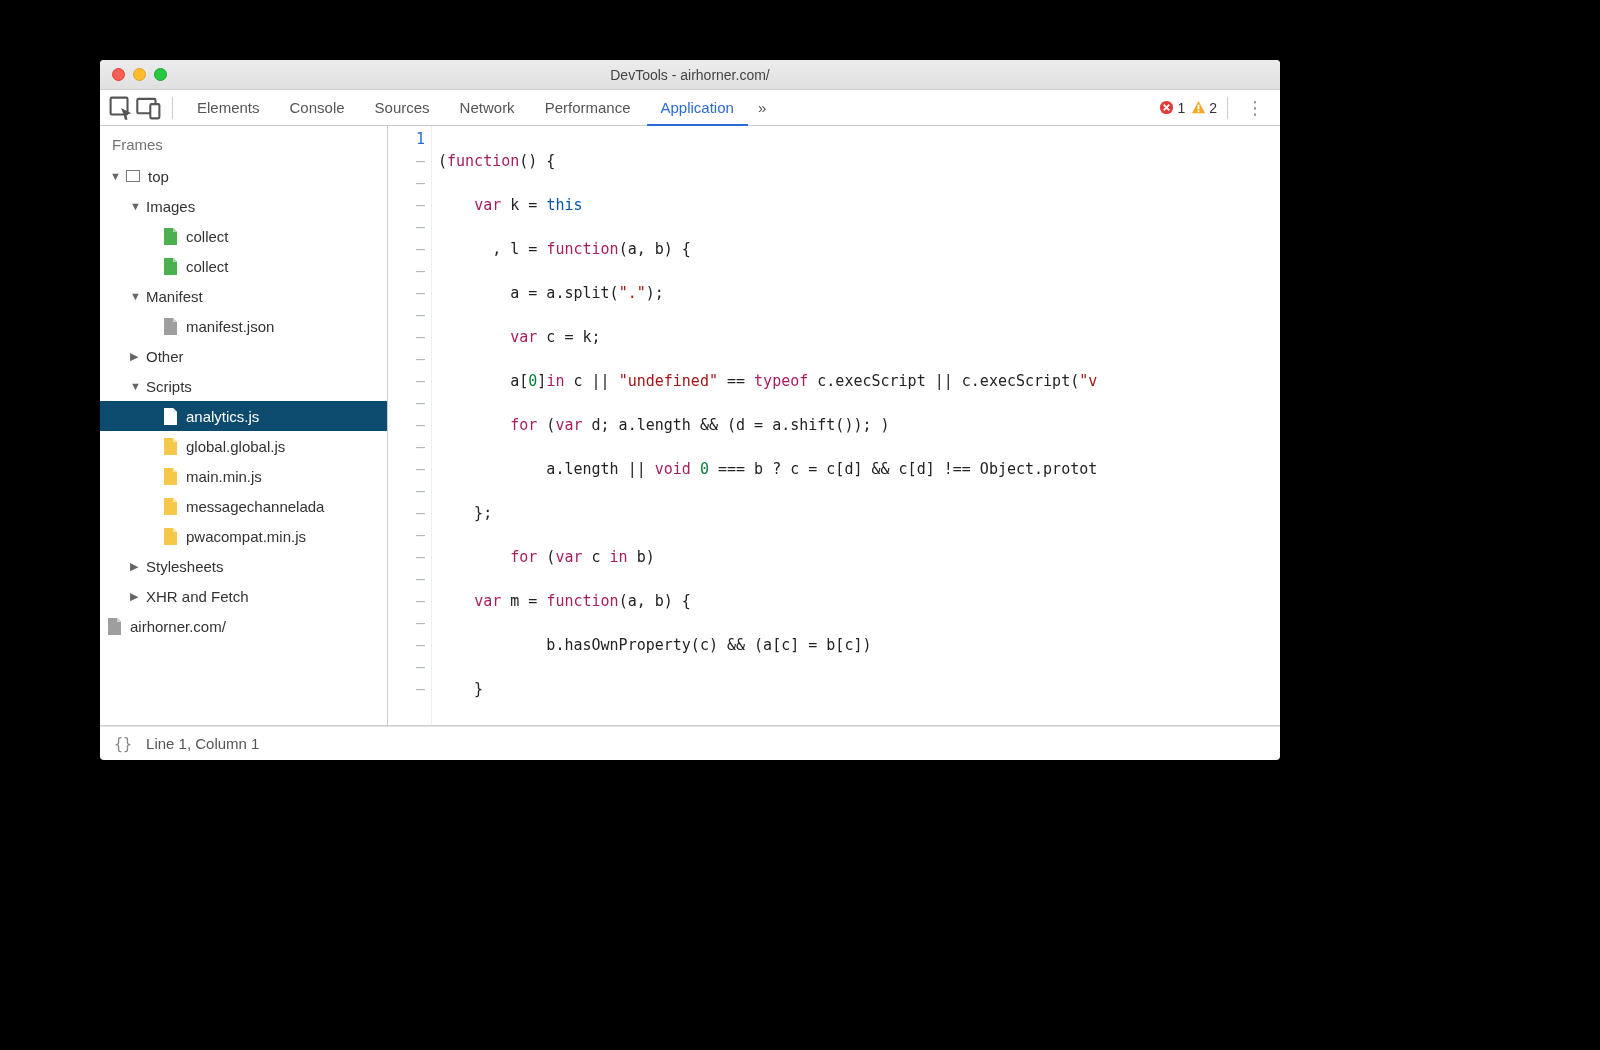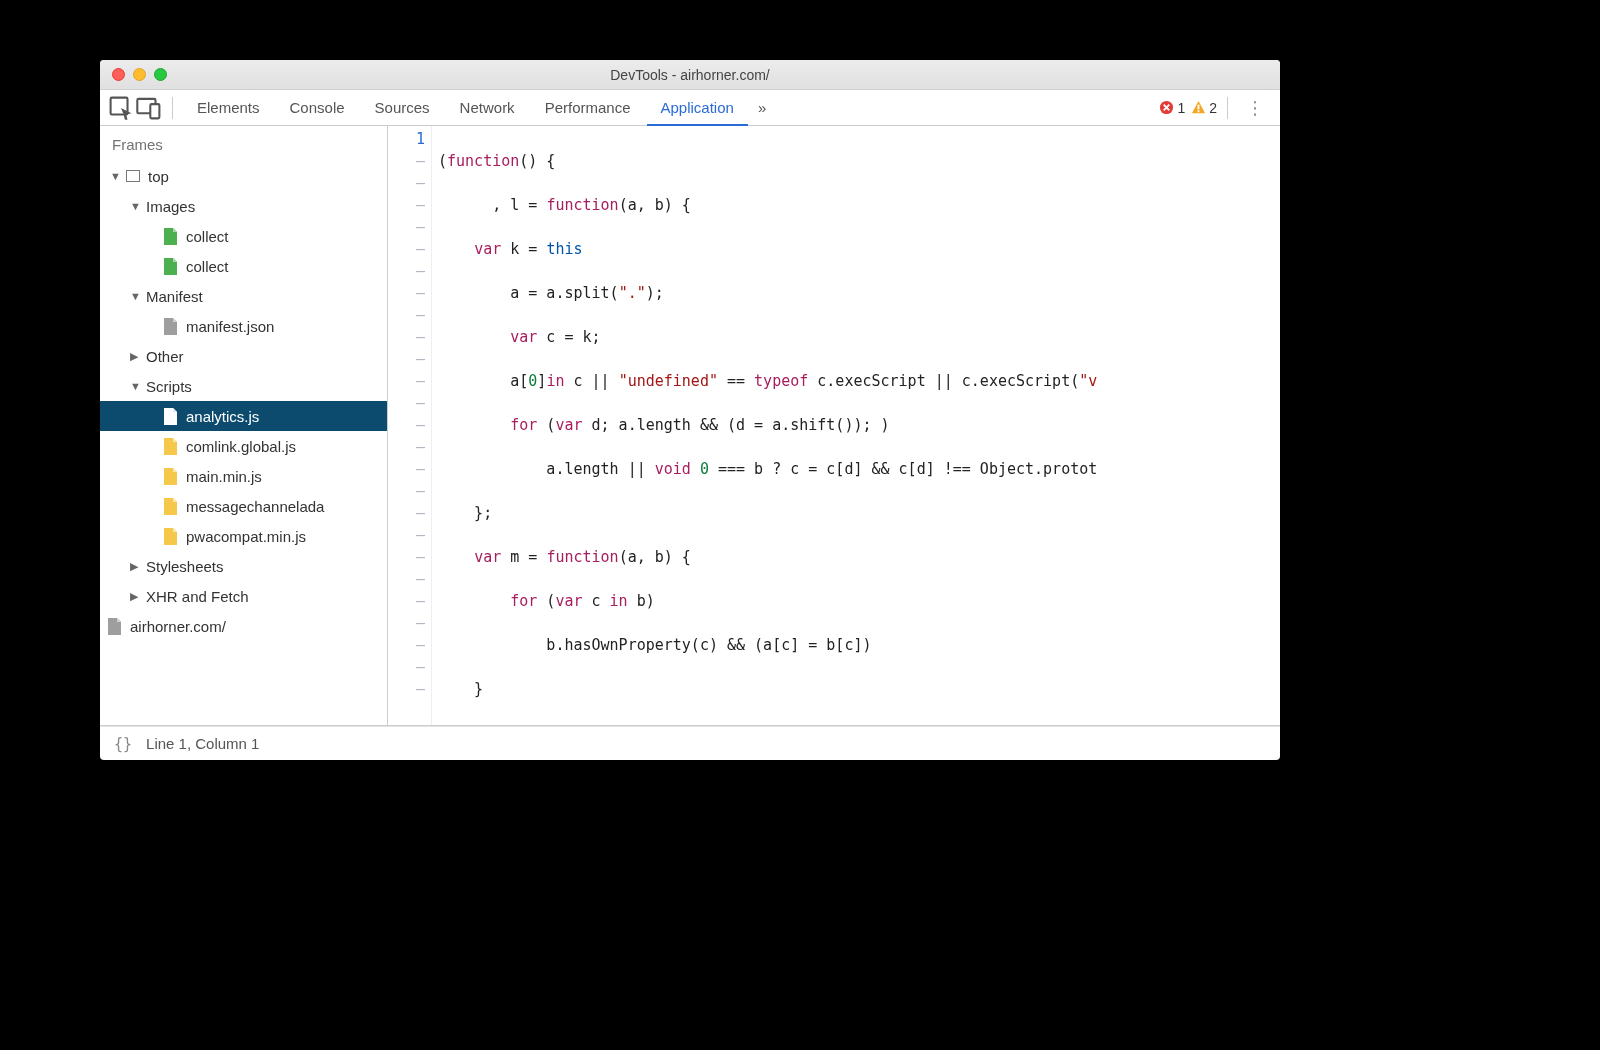--- a/index.html
+++ b/index.html
@@ -251,21 +251,21 @@
             </span>
           <span>analytics.js</span>
         </div>
         <div class="item lvl2">
           <span class="fileicon">
               <svg viewBox="0 0 14 17">
                 <path d="M1 0 H10 L14 4 V17 H1 Z" fill="#f5c84c"></path>
                 <path d="M10 0 V4 H14" fill="#fbe7a1"></path>
               </svg>
             </span>
-          <span>comlink.global.js</span>
+          <span>global.global.js</span>
         </div>
         <div class="item lvl2">
           <span class="fileicon">
               <svg viewBox="0 0 14 17">
                 <path d="M1 0 H10 L14 4 V17 H1 Z" fill="#f5c84c"></path>
                 <path d="M10 0 V4 H14" fill="#fbe7a1"></path>
               </svg>
             </span>
           <span>main.min.js</span>
         </div>
@@ -332,30 +332,30 @@
         <div class="ln fold">–</div>
         <div class="ln fold">–</div>
         <div class="ln fold">–</div>
         <div class="ln fold">–</div>
         <div class="ln fold">–</div>
         <div class="ln fold">–</div>
         <div class="ln fold">–</div>
       </div>
       <div class="code">
 <div class="row"><span>(</span><span class="kw">function</span><span>() {</span></div>
+<div class="row"><span>    </span><span class="kw">var</span><span> k = </span><span class="this">this</span></div>
 <div class="row"><span>      , l = </span><span class="kw">function</span><span>(a, b) {</span></div>
-<div class="row"><span>    </span><span class="kw">var</span><span> k = </span><span class="this">this</span></div>
 <div class="row"><span>        a = a.split(</span><span class="str">"."</span><span>);</span></div>
 <div class="row"><span>        </span><span class="kw">var</span><span> c = k;</span></div>
 <div class="row"><span>        a[</span><span class="num">0</span><span>]</span><span class="kw">in</span><span> c || </span><span class="str">"undefined"</span><span> == </span><span class="kw">typeof</span><span> c.execScript || c.execScript(</span><span class="str">"v</span></div>
 <div class="row"><span>        </span><span class="kw">for</span><span> (</span><span class="kw">var</span><span> d; a.length &amp;&amp; (d = a.shift()); )</span></div>
 <div class="row"><span>            a.length || </span><span class="kw">void</span><span> </span><span class="num">0</span><span> === b ? c = c[d] &amp;&amp; c[d] !== Object.protot</span></div>
 <div class="row"><span>    };</span></div>
+<div class="row"><span>        </span><span class="kw">for</span><span> (</span><span class="kw">var</span><span> c </span><span class="kw">in</span><span> b)</span></div>
 <div class="row"><span>    </span><span class="kw">var</span><span> m = </span><span class="kw">function</span><span>(a, b) {</span></div>
-<div class="row"><span>        </span><span class="kw">for</span><span> (</span><span class="kw">var</span><span> c </span><span class="kw">in</span><span> b)</span></div>
 <div class="row"><span>            b.hasOwnProperty(c) &amp;&amp; (a[c] = b[c])</span></div>
 <div class="row"><span>    }</span></div>
 <div class="row"><span>      , n = </span><span class="kw">function</span><span>(a) {</span></div>
 
 
 
 
 
 
 

